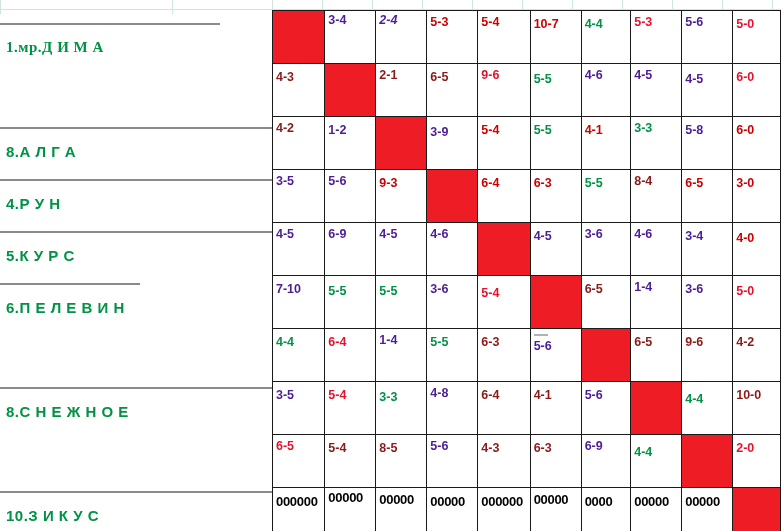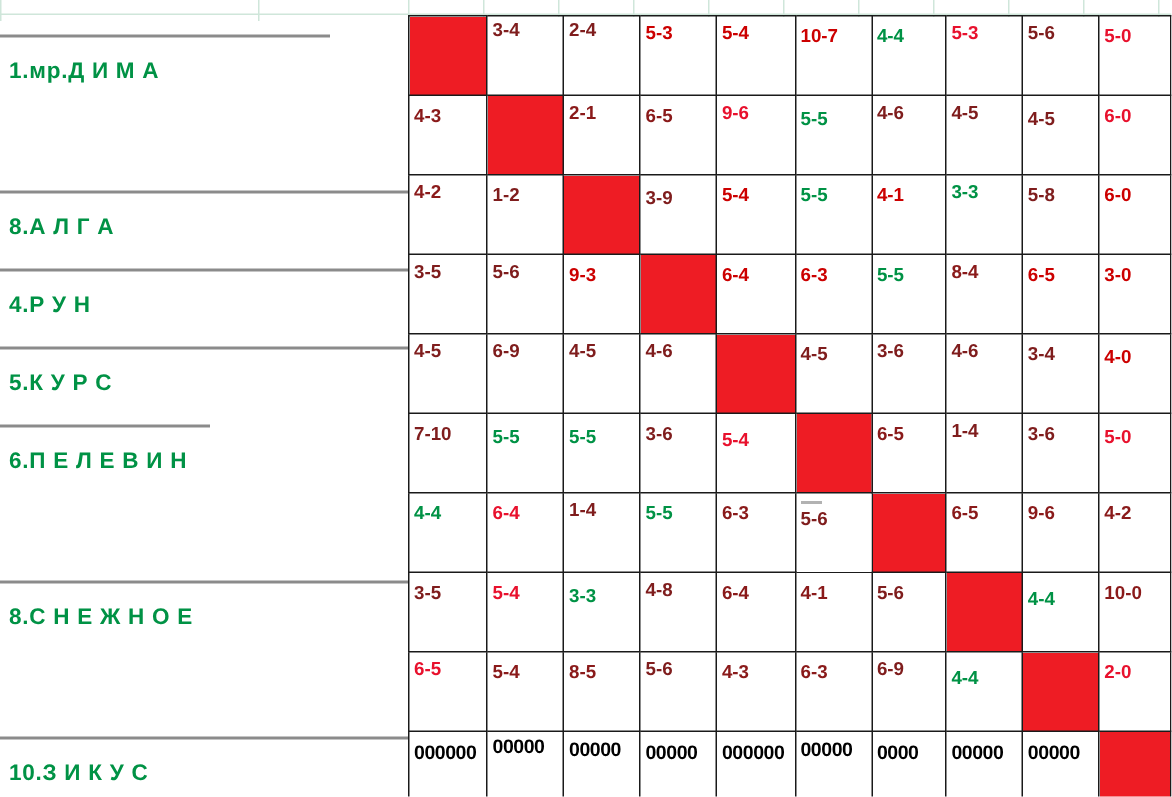--- a/index.html
+++ b/index.html
@@ -78,21 +78,21 @@
     vertical-align: top;
     padding: 2px 0 0 3px;
     font-size: 12.5px;
     font-weight: bold;
     background: #ffffff;
     overflow: hidden;
   }
   #matrix td.diag {
     background: #ee1c24;
   }
-  .v-black { color: #7f1d1d; }
+  .v-black { color: #4c1d95; }
   .v-red   { color: #cc0000; }
   .v-crim  { color: #e8112d; }
   .v-green { color: #009245; }
   .v-dark  { color: #8a1a1a; }
 
   .cell-inner { display: block; }
   .zeros { font-size: 13px; color: #000; letter-spacing: -0.3px; }
 
   .artifact {
     position: absolute;
@@ -115,21 +115,21 @@
     <div class="v" style="left: 522px;"></div>
     <div class="v" style="left: 572px;"></div>
     <div class="v" style="left: 622px;"></div>
     <div class="v" style="left: 672px;"></div>
     <div class="v" style="left: 722px;"></div>
     <div class="v" style="left: 772px;"></div>
     <div class="h" style="top: 9px;"></div>
   </div>
 
 <div id="names">
-    <div class="name-row" style="top: 23px; height: 52px; width: 220px;">
+    <div class="name-row" style="top: 23px; height: 52px; width: 220px; font-family: Liberation Serif, serif;">
       <span class="name-label">1.мр.Д И М А</span>
     </div>
     <div class="name-row" style="top: 127px; height: 52px; width: 272px;">
       <span class="name-label">8.А Л Г А</span>
     </div>
     <div class="name-row" style="top: 179px; height: 52px; width: 272px;">
       <span class="name-label">4.Р У Н</span>
     </div>
     <div class="name-row" style="top: 231px; height: 52px; width: 272px;">
       <span class="name-label">5.К У Р С</span>
@@ -146,21 +146,21 @@
   </div>
 
 <table id="matrix">
     <tbody>
       <tr>
         <td class="diag"></td>
         <td>
           <span class="cell-inner v-black" style="padding-top: 0px;">3-4</span>
         </td>
         <td>
-          <span class="cell-inner v-black" style="padding-top: 0px;">2-4</span>
+          <span class="cell-inner v-black" style="padding-top: 0px; font-style: italic;">2-4</span>
         </td>
         <td>
           <span class="cell-inner v-red" style="padding-top: 2px;">5-3</span>
         </td>
         <td>
           <span class="cell-inner v-red" style="padding-top: 2px;">5-4</span>
         </td>
         <td>
           <span class="cell-inner v-red" style="padding-top: 4px;">10-7</span>
         </td>

